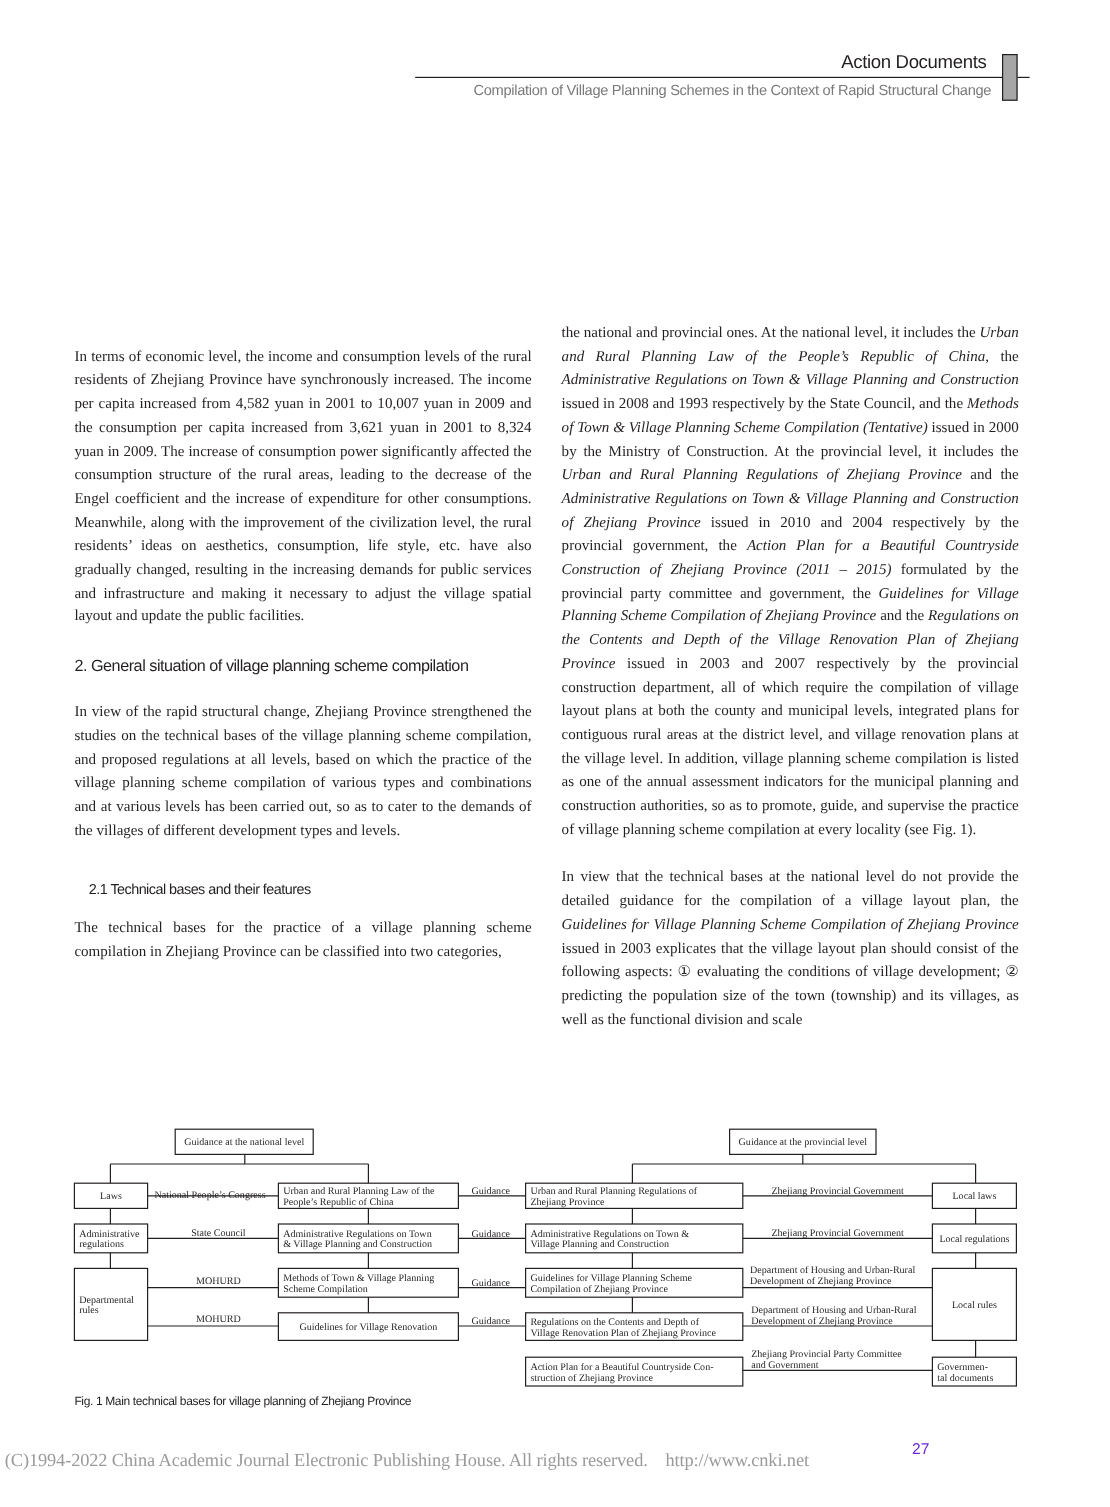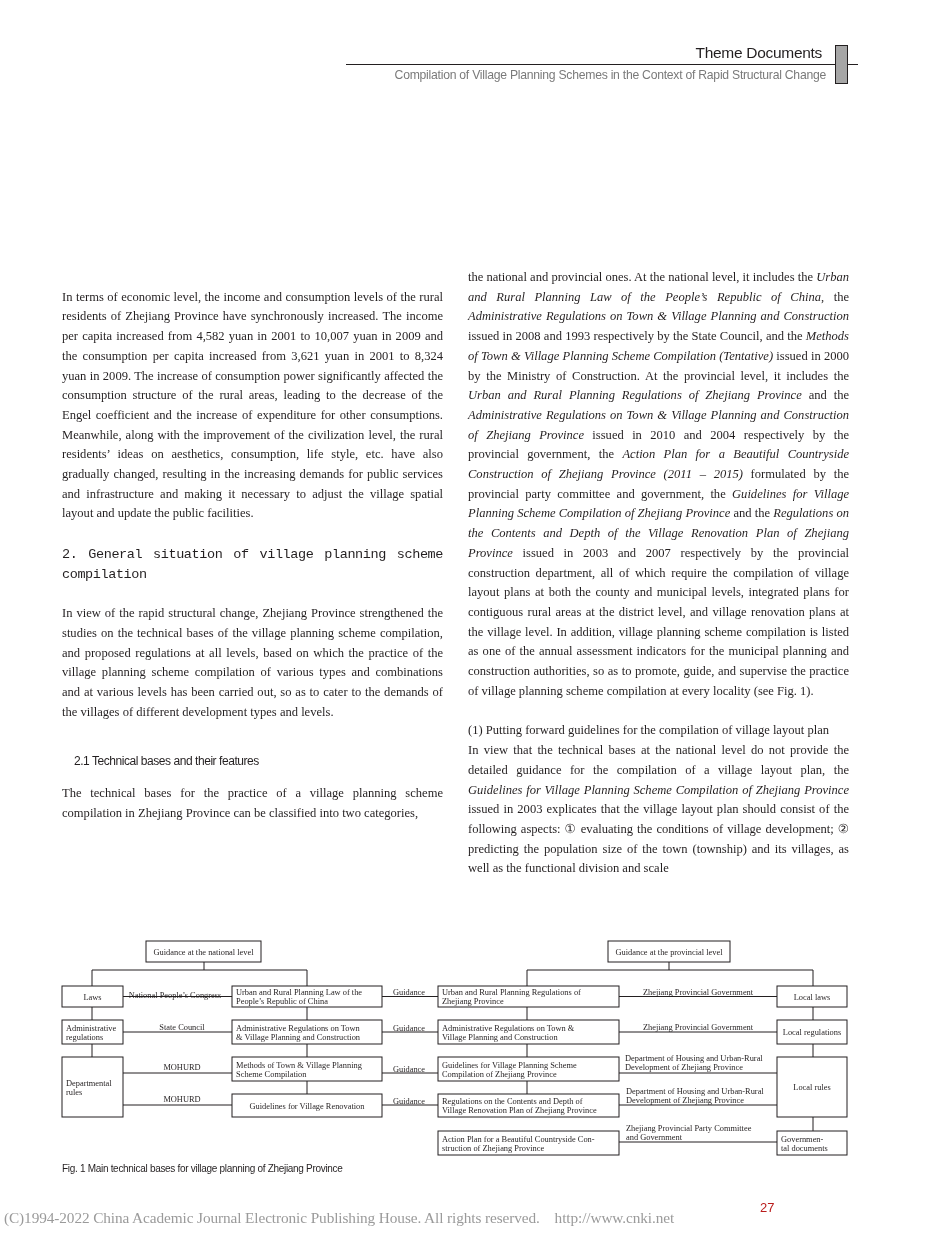--- a/index.html
+++ b/index.html
@@ -7,55 +7,54 @@
   .hdr-title { position: absolute; right: 103px; top: 44px; font-family: "Liberation Sans", sans-serif; font-size: 15.5px; color: #231f20; letter-spacing: -0.3px; }
   .hdr-rule { position: absolute; left: 346px; top: 64px; width: 512px; height: 1px; background: #231f20; }
   .hdr-sub { position: absolute; right: 99px; top: 68px; font-family: "Liberation Sans", sans-serif; font-size: 12.2px; color: #7a7a7a; letter-spacing: -0.25px; }
   .hdr-tab { position: absolute; left: 835px; top: 45px; width: 11px; height: 37px; background: #a6a6a6; border: 1px solid #231f20; }
 
   .col { position: absolute; top: 268px; width: 381px; font-size: 12.55px; line-height: 19.7px; text-align: justify; }
   .col.left { left: 62px; }
   .col.right { left: 468px; }
   .col p { margin: 0; }
   .col .gap { height: 19.7px; }
-  .col .h2 { font-family: Liberation Mono, monospace; font-size: 13.5px; letter-spacing: -0.4px; margin: 0; line-height: 20px; }
+  .col .h2 { font-family: Liberation Sans, sans-serif; font-size: 13.5px; letter-spacing: -0.4px; margin: 0; line-height: 20px; }
   .col .h3 { font-family: "Liberation Sans", sans-serif; font-size: 12px; letter-spacing: -0.45px; margin: 12px; line-height: 19.7px; }
   .col .h4 { font-family: "Liberation Sans", sans-serif; font-size: 10.6px; letter-spacing: -0.45px; margin: 0; line-height: 19.7px; }
   .col i { font-style: italic; }
 
   #diagram { position: absolute; left: 0; top: 930px; width: 925px; height: 230px; }
   #diagram text { font-family: "Liberation Serif", serif; font-size: 8.4px; fill: #231f20; }
   .fig-cap { position: absolute; left: 62px; top: 1163px; font-family: "Liberation Sans", sans-serif; font-size: 10px; letter-spacing: -0.3px; color: #231f20; }
-  .pg-num { position: absolute; left: 760px; top: 1200px; font-family: "Liberation Sans", sans-serif; font-size: 13px; color: #b91c1c; }
+  .pg-num { position: absolute; left: 760px; top: 1200px; font-family: "Liberation Sans", sans-serif; font-size: 13px; color: #6d28d9; }
   .copyright { position: absolute; left: 4px; top: 1209px; font-family: "Liberation Serif", serif; font-size: 15.3px; color: #9a9a9a; white-space: pre; letter-spacing: -0.1px; }
 </style>
 </head>
 <body>
 
-<div class="hdr-title">Theme Documents</div>
+<div class="hdr-title">Action Documents</div>
 <div class="hdr-rule"></div>
 <div class="hdr-sub">Compilation of Village Planning Schemes in the Context of Rapid Structural Change</div>
 <div class="hdr-tab"></div>
 
 <div class="col left">
   <div class="gap"></div>
   <p>In terms of economic level, the income and consumption levels of the rural residents of Zhejiang Province have synchronously increased. The income per capita increased from 4,582 yuan in 2001 to 10,007 yuan in 2009 and the consumption per capita increased from 3,621 yuan in 2001 to 8,324 yuan in 2009. The increase of consumption power significantly affected the consumption structure of the rural areas, leading to the decrease of the Engel coefficient and the increase of expenditure for other consumptions. Meanwhile, along with the improvement of the civilization level, the rural residents’ ideas on aesthetics, consumption, life style, etc. have also gradually changed, resulting in the increasing demands for public services and infrastructure and making it necessary to adjust the village spatial layout and update the public facilities.</p>
   <div class="gap" style="height:21px"></div>
   <p class="h2">2. General situation of village planning scheme compilation</p>
   <div class="gap" style="height:19px"></div>
   <p>In view of the rapid structural change, Zhejiang Province strengthened the studies on the technical bases of the village planning scheme compilation, and proposed regulations at all levels, based on which the practice of the village planning scheme compilation of various types and combinations and at various levels has been carried out, so as to cater to the demands of the villages of different development types and levels.</p>
   <div class="gap" style="height:18px"></div>
   <p class="h3">2.1 Technical bases and their features</p>
   <p>The technical bases for the practice of a village planning scheme compilation in Zhejiang Province can be classified into two categories,</p>
 </div>
 
 <div class="col right">
   <p id="rp1"><span>the national and provincial ones. At the national level, it includes the </span><i>Urban and Rural Planning Law of the People’s Republic of China</i><span>, the </span><i>Administrative Regulations on Town &amp; Village Planning and Construction</i><span> issued in 2008 and 1993 respectively by the State Council, and the </span><i>Methods of Town &amp; Village Planning Scheme Compilation (Tentative)</i><span> issued in 2000 by the Ministry of Construction. At the provincial level, it includes the </span><i>Urban and Rural Planning Regulations of Zhejiang Province</i><span> and the </span><i>Administrative Regulations on Town &amp; Village Planning and Construction of Zhejiang Province</i><span> issued in 2010 and 2004 respectively by the provincial government, the </span><i>Action Plan for a Beautiful Countryside Construction of Zhejiang Province (2011 – 2015)</i><span> formulated by the provincial party committee and government, the </span><i>Guidelines for Village Planning Scheme Compilation of Zhejiang Province</i><span> and the </span><i>Regulations on the Contents and Depth of the Village Renovation Plan of Zhejiang Province</i><span> issued in 2003 and 2007 respectively by the provincial construction department, all of which require the compilation of village layout plans at both the county and municipal levels, integrated plans for contiguous rural areas at the district level, and village renovation plans at the village level. In addition, village planning scheme compilation is listed as one of the annual assessment indicators for the municipal planning and construction authorities, so as to promote, guide, and supervise the practice of village planning scheme compilation at every locality (see Fig. 1).</span></p>
   <div class="gap" style="height:20px"></div>
-  <p style="text-align:left;">(1) Putting forward guidelines for the compilation of village layout plan</p>
   <p id="rp2"><span>In view that the technical bases at the national level do not provide the detailed guidance for the compilation of a village layout plan, the </span><i>Guidelines for Village Planning Scheme Compilation of Zhejiang Province</i><span> issued in 2003 explicates that the village layout plan should consist of the following aspects: </span><span>①</span><span> evaluating the conditions of village development; </span><span>②</span><span> predicting the population size of the town (township) and its villages, as well as the functional division and scale</span></p>
 </div>
 
 <svg id="diagram" viewBox="0 930 925 230" xmlns="http://www.w3.org/2000/svg">
     <line x1="204" y1="962" x2="204" y2="970" stroke="#231f20" stroke-width="1"></line>
     <line x1="92" y1="970" x2="307" y2="970" stroke="#231f20" stroke-width="1"></line>
     <line x1="92" y1="970" x2="92" y2="986" stroke="#231f20" stroke-width="1"></line>
     <line x1="307" y1="970" x2="307" y2="986" stroke="#231f20" stroke-width="1"></line>
     <rect x="146" y="941" width="115" height="21" fill="#ffffff" stroke="#231f20" stroke-width="1"></rect>
     <text x="203.5" y="954.5" text-anchor="middle"><tspan x="203.5" dy="0">Guidance at the national level</tspan></text>

